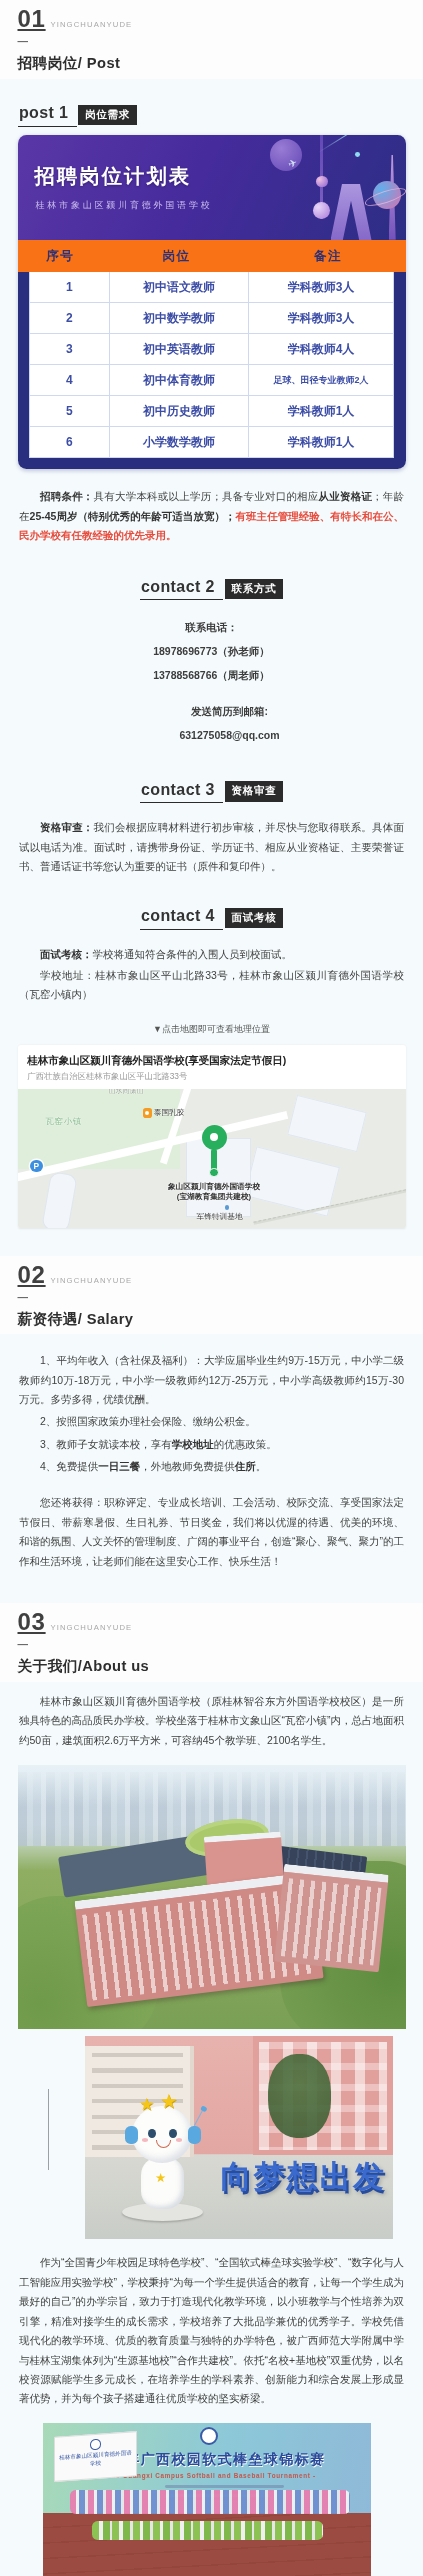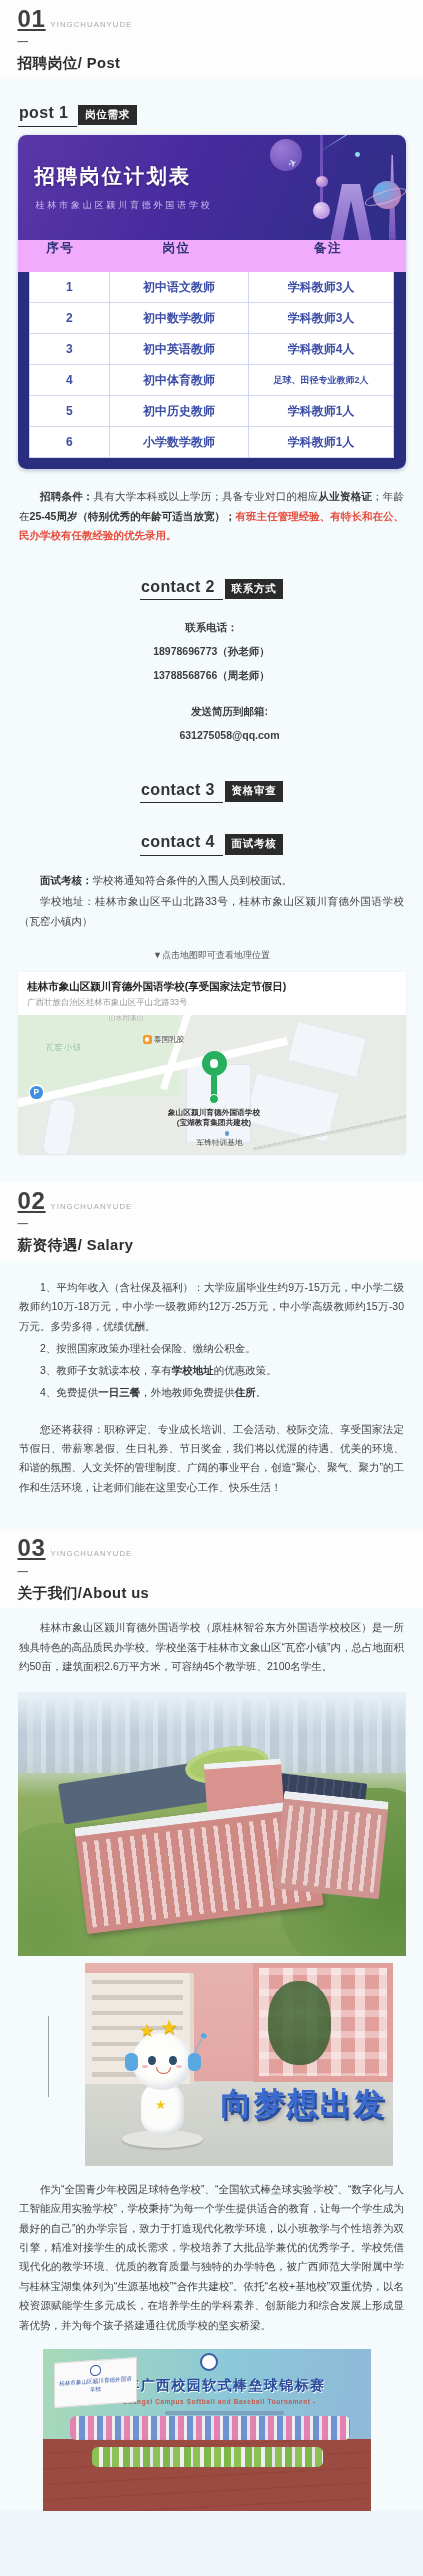--- a/index.html
+++ b/index.html
@@ -28,21 +28,21 @@
   .deco-planet2{position:absolute;right:4.2px;top:46px;width:28px;height:28px;border-radius:50%;background:radial-gradient(circle at 30% 30%,#5fb0ec,#d86fae);}
   .deco-ring{position:absolute;right:-1.4px;top:56px;width:41px;height:9.8px;border:1.4px solid #e9b6d9;border-radius:50%;transform:rotate(-18deg);opacity:.8;}
   .deco-pole{position:absolute;right:83px;top:0;width:2.8px;height:84px;background:linear-gradient(#7e5cd0,#b083e2);opacity:.6;}
   .deco-ball1{position:absolute;right:78px;top:41px;width:11.2px;height:11.2px;border-radius:50%;background:radial-gradient(circle at 30% 30%,#f0c2e2,#8a5fd0);}
   .deco-ball2{position:absolute;right:76px;top:67px;width:17px;height:17px;border-radius:50%;background:radial-gradient(circle at 30% 30%,#e8d8f8,#a978d8);}
   .deco-gate{position:absolute;right:34px;top:49px;width:41px;height:56px;background:linear-gradient(#b9a2e8,#8f6fd0);clip-path:polygon(28% 0,72% 0,100% 100%,70% 100%,50% 30%,30% 100%,0 100%);opacity:.9;}
   .deco-tower{position:absolute;right:9.8px;top:19.6px;width:7px;height:85px;background:linear-gradient(#cfa6e8,#7a55c0);clip-path:polygon(40% 0,60% 0,100% 100%,0 100%);opacity:.9;}
   .deco-plane{position:absolute;right:109px;top:22.4px;color:#cfe2f8;font-size:10.5px;transform:rotate(-20deg);}
   .deco-comet{position:absolute;right:49px;top:5.6px;width:42px;height:1.4px;background:linear-gradient(90deg,transparent,#9fe0f0);transform:rotate(-32deg);}
   .deco-comet-dot{position:absolute;right:46px;top:17px;width:4.9px;height:4.9px;border-radius:50%;background:#8fdcf0;}
-  .job-head{display:flex;background:#f0abfc;height:32px;align-items:flex-start;text-align:center;color:#2c3178;font-weight:bold;font-size:12.6px;letter-spacing:1.4px;}
+  .job-head{display:flex;background:#f97316;height:32px;align-items:center;text-align:center;color:#2c3178;font-weight:bold;font-size:12.6px;letter-spacing:1.4px;}
   .jc1{width:22%;}.jc2{width:38%;}.jc3{width:40%;}
   .job-bodywrap{background:#2a2e7e;padding:0 11.2px 11.2px;}
   .job-table{background:#ffffff;border:0.7px solid #cfd8f0;border-top:none;}
   .job-row{display:flex;height:30px;align-items:center;text-align:center;color:#3c4da6;font-weight:bold;font-size:12px;border-bottom:0.7px solid #cfd8f0;}
   .job-row:last-child{border-bottom:none;}
   .job-row span{display:block;}
   .job-row .jc1{border-right:0.7px solid #cfd8f0;height:100%;line-height:30px;}
   .job-row .jc2{border-right:0.7px solid #cfd8f0;height:100%;line-height:30px;}
   .job-row .jc3{line-height:30px;}
   .sm{font-size:9px !important;}
@@ -221,20 +221,23 @@
   </div>
   <div class="center-block" style="margin-top:12.6px;padding-left:36px;">
     <div>发送简历到邮箱:</div>
     <div>631275058@qq.com</div>
   </div>
 
   <div class="badge-row centered" style="margin-top:32px;">
     <span class="badge-step">contact 3</span>
     <span class="badge-label">资格审查</span>
   </div>
+  <p class="para indent" style="margin-top:15.4px;">
+    <span class="b">资格审查：</span><span>我们会根据应聘材料进行初步审核，并尽快与您取得联系。具体面试以电话为准。面试时，请携带身份证、学历证书、相应从业资格证、主要荣誉证书、普通话证书等您认为重要的证书（原件和复印件）。</span>
+  </p>
 
   <div class="badge-row centered" style="margin-top:29px;">
     <span class="badge-step">contact 4</span>
     <span class="badge-label">面试考核</span>
   </div>
   <p class="para indent" style="margin-top:15.4px;">
     <span class="b">面试考核：</span><span>学校将通知符合条件的入围人员到校面试。</span>
   </p>
   <p class="para indent" style="margin-top:1.4px;">学校地址：桂林市象山区平山北路33号，桂林市象山区颍川育德外国语学校（瓦窑小镇内）</p>
 

